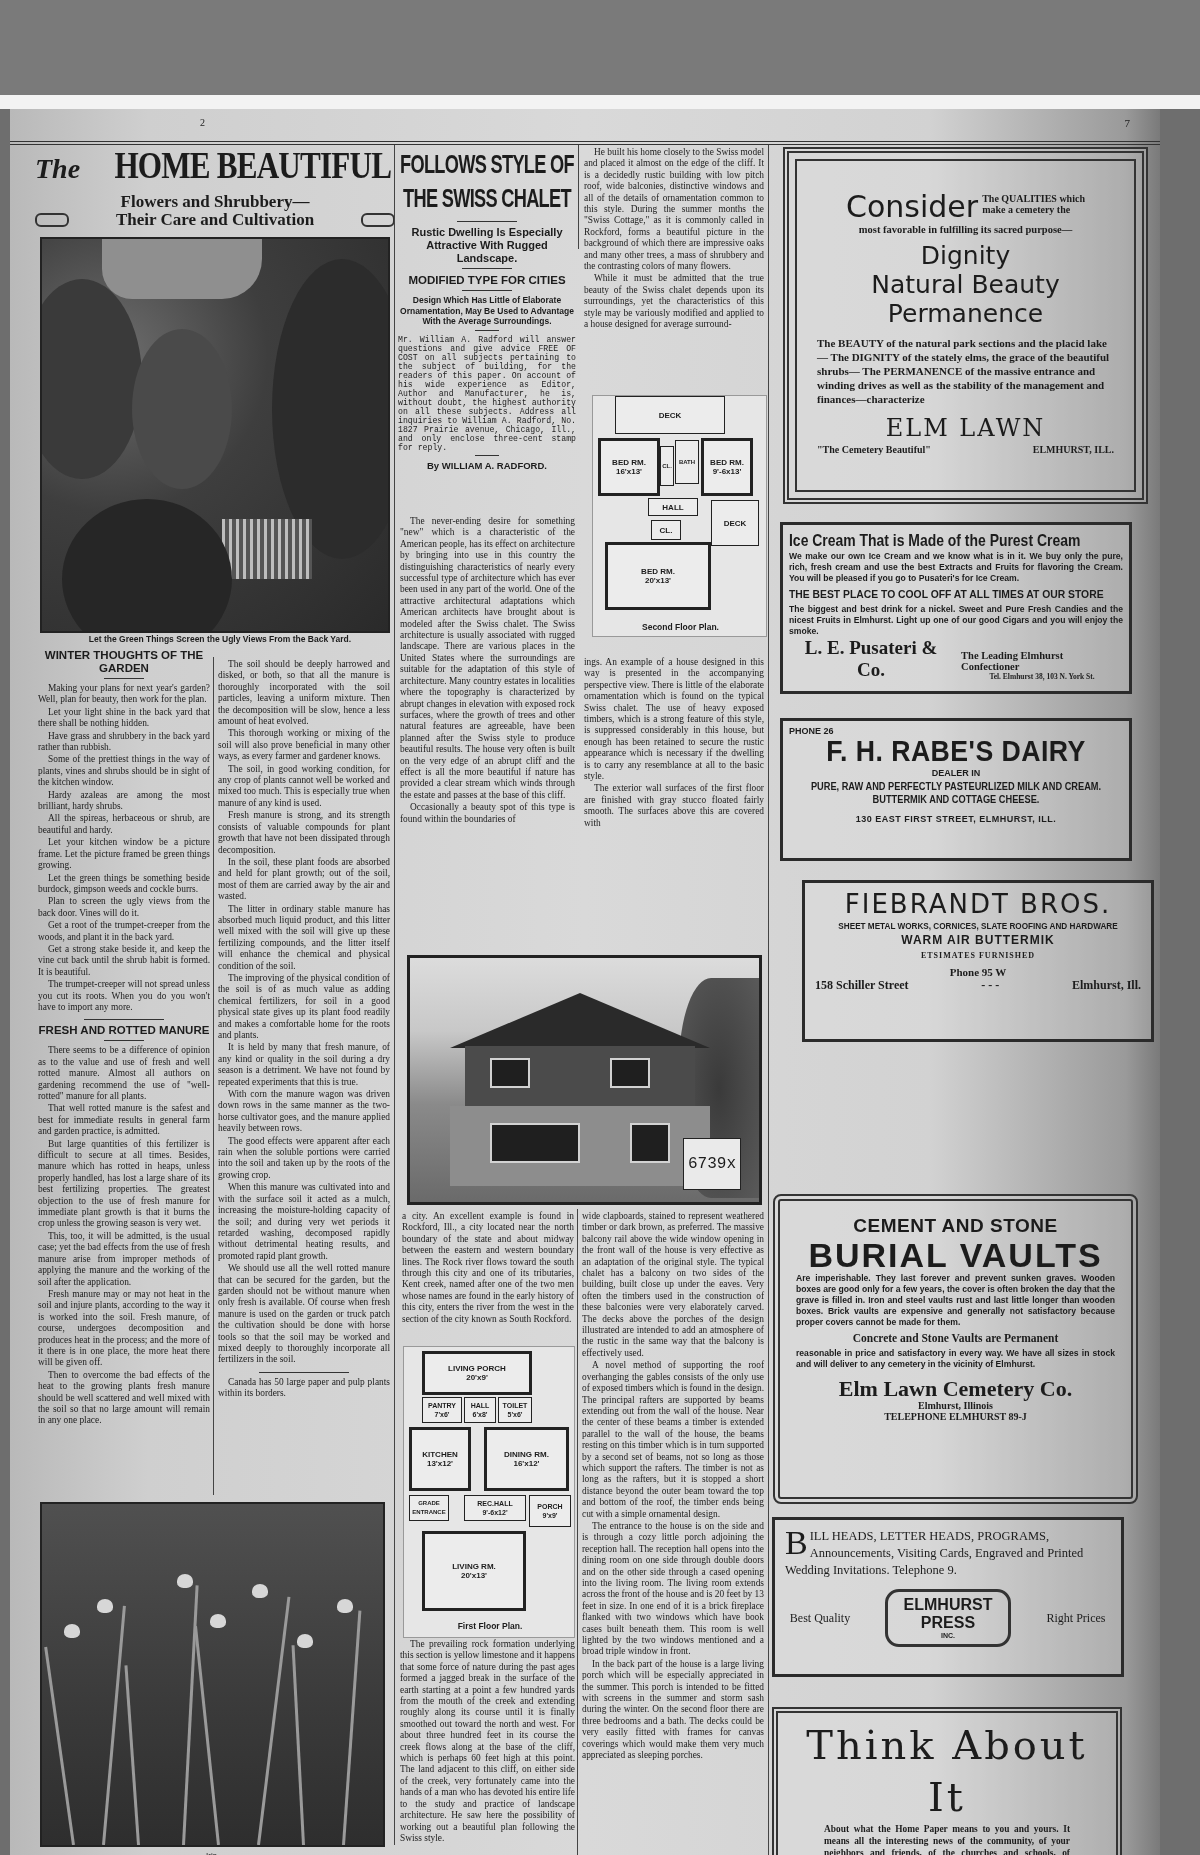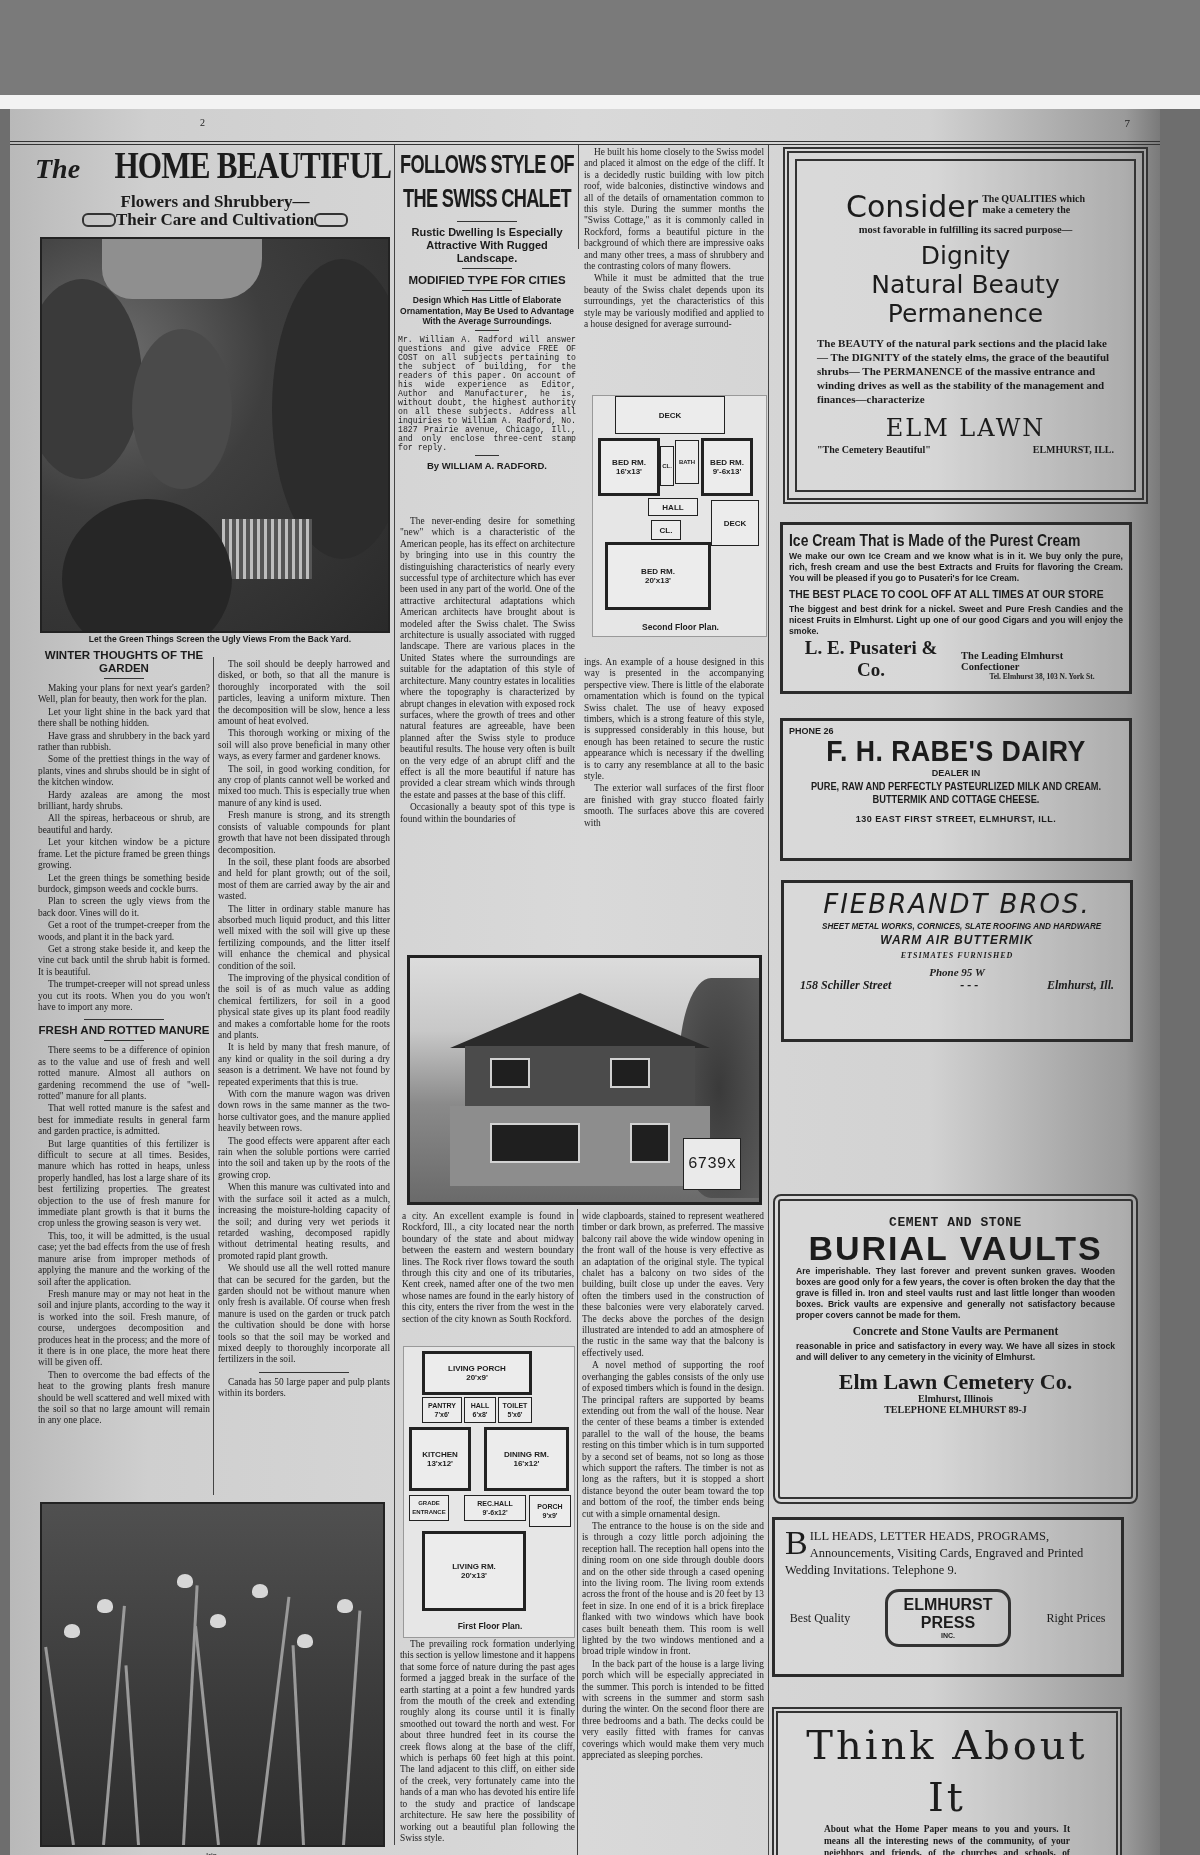--- a/index.html
+++ b/index.html
@@ -101,30 +101,30 @@
   .ad-ice .lead { font-size: 10.5px; font-weight: bold; text-align: left; line-height: 11px; }
   .ad-ice .tel { font-size: 7.5px; font-weight: bold; text-align: center; }
 
   .ad-rabe { left: 770px; top: 609px; width: 352px; height: 143px; padding: 5px 6px; }
   .ad-rabe .phone { font-family: "Liberation Sans", sans-serif; font-size: 9px; font-weight: bold; text-align: left; }
   .ad-rabe .name { font-family: "Liberation Sans", sans-serif; font-size: 29px; font-weight: bold; letter-spacing: 0.5px; line-height: 30px; transform: scaleX(0.92); }
   .ad-rabe .dealer { font-family: "Liberation Sans", sans-serif; font-size: 9px; font-weight: bold; margin-top: 2px; }
   .ad-rabe .goods { font-family: "Liberation Sans", sans-serif; font-size: 10.5px; font-weight: bold; line-height: 13px; margin-top: 2px; transform: scaleX(0.88); }
   .ad-rabe .addr { font-family: "Liberation Sans", sans-serif; font-size: 9px; font-weight: bold; margin-top: 8px; letter-spacing: 0.5px; }
 
-  .ad-fieb { left: 771px; top: 771px; width: 352px; height: 162px; padding: 5px 16px; font-style: italic; }
+  .ad-fieb { left: 792px; top: 771px; width: 352px; height: 162px; padding: 5px 10px; }
   .ad-fieb .name { font-family: "DejaVu Sans", sans-serif; font-size: 26px; letter-spacing: 2px; line-height: 32px; }
   .ad-fieb .line { font-family: "Liberation Sans", sans-serif; font-size: 9.5px; font-weight: bold; transform: scaleX(0.86); white-space: nowrap; }
   .ad-fieb .warm { font-family: "Liberation Sans", sans-serif; font-size: 12px; font-weight: bold; letter-spacing: 1px; margin-top: 2px; }
   .ad-fieb .est { font-size: 8px; font-weight: bold; letter-spacing: 1px; margin-top: 4px; }
   .ad-fieb .ph { font-size: 11px; font-weight: bold; margin-top: 6px; }
   .ad-fieb .row { display: flex; justify-content: space-between; font-size: 12px; font-weight: bold; }
 
   .ad-vault { left: 763px; top: 1085px; width: 365px; height: 310px; border: 7px double #333; border-radius: 8px; padding: 14px 16px; }
-  .ad-vault .h1 { font-family: Liberation Mono, monospace; font-size: 13px; font-weight: bold; letter-spacing: 0.5px; }
+  .ad-vault .h1 { font-family: Liberation Sans, sans-serif; font-size: 19px; font-weight: bold; letter-spacing: 0.5px; }
   .ad-vault .h2 { font-family: "Liberation Sans", sans-serif; font-size: 34px; font-weight: bold; letter-spacing: 2px; line-height: 36px; }
   .ad-vault .sub { font-size: 11.5px; font-weight: bold; margin: 4px 0; }
   .ad-vault .co { font-family: "Liberation Serif", serif; font-size: 22px; font-weight: bold; margin-top: 8px; line-height: 22px; }
   .ad-vault .loc { font-size: 10px; font-weight: bold; }
   .ad-vault .tel { font-size: 10px; font-weight: bold; }
 
   .ad-press { left: 762px; top: 1408px; width: 352px; height: 160px; padding: 8px 10px; text-align: left; }
   .ad-press .dropcap { float: left; font-family: "Liberation Serif", serif; font-size: 34px; line-height: 30px; margin-right: 2px; }
   .ad-press .txt { font-family: "Liberation Serif", serif; font-size: 12.5px; line-height: 17px; }
   .ad-press .bottom { display: flex; justify-content: space-between; align-items: center; margin-top: 10px; font-family: "Liberation Serif", serif; font-size: 12px; text-align: center; }
@@ -149,21 +149,21 @@
     <span class="pg-left">2</span>
     <span class="pg-right">7</span>
   </div>
 
   <div class="hb-head">
     <div style="white-space:nowrap; line-height:40px;">
       <span class="the">The</span>
       <span class="main">HOME BEAUTIFUL</span>
     </div>
     <div class="sub1">Flowers and Shrubbery—</div>
-    <div class="sub2" style="display:flex; justify-content:center; align-items:center;">
+    <div class="sub2" style="display:flex; justify-content:space-between; align-items:center;">
       <span class="wreath"></span>
       <span>Their Care and Cultivation</span>
       <span class="wreath"></span>
     </div>
   </div>
 
   <div class="photo-yard">
     <div class="sky"></div>
     <div class="shrub" style="left:-20px; top:40px; width:120px; height:200px; background:#3a3a3a;"></div>
     <div class="shrub" style="left:90px; top:90px; width:100px; height:160px; background:#4a4a4a;"></div>

